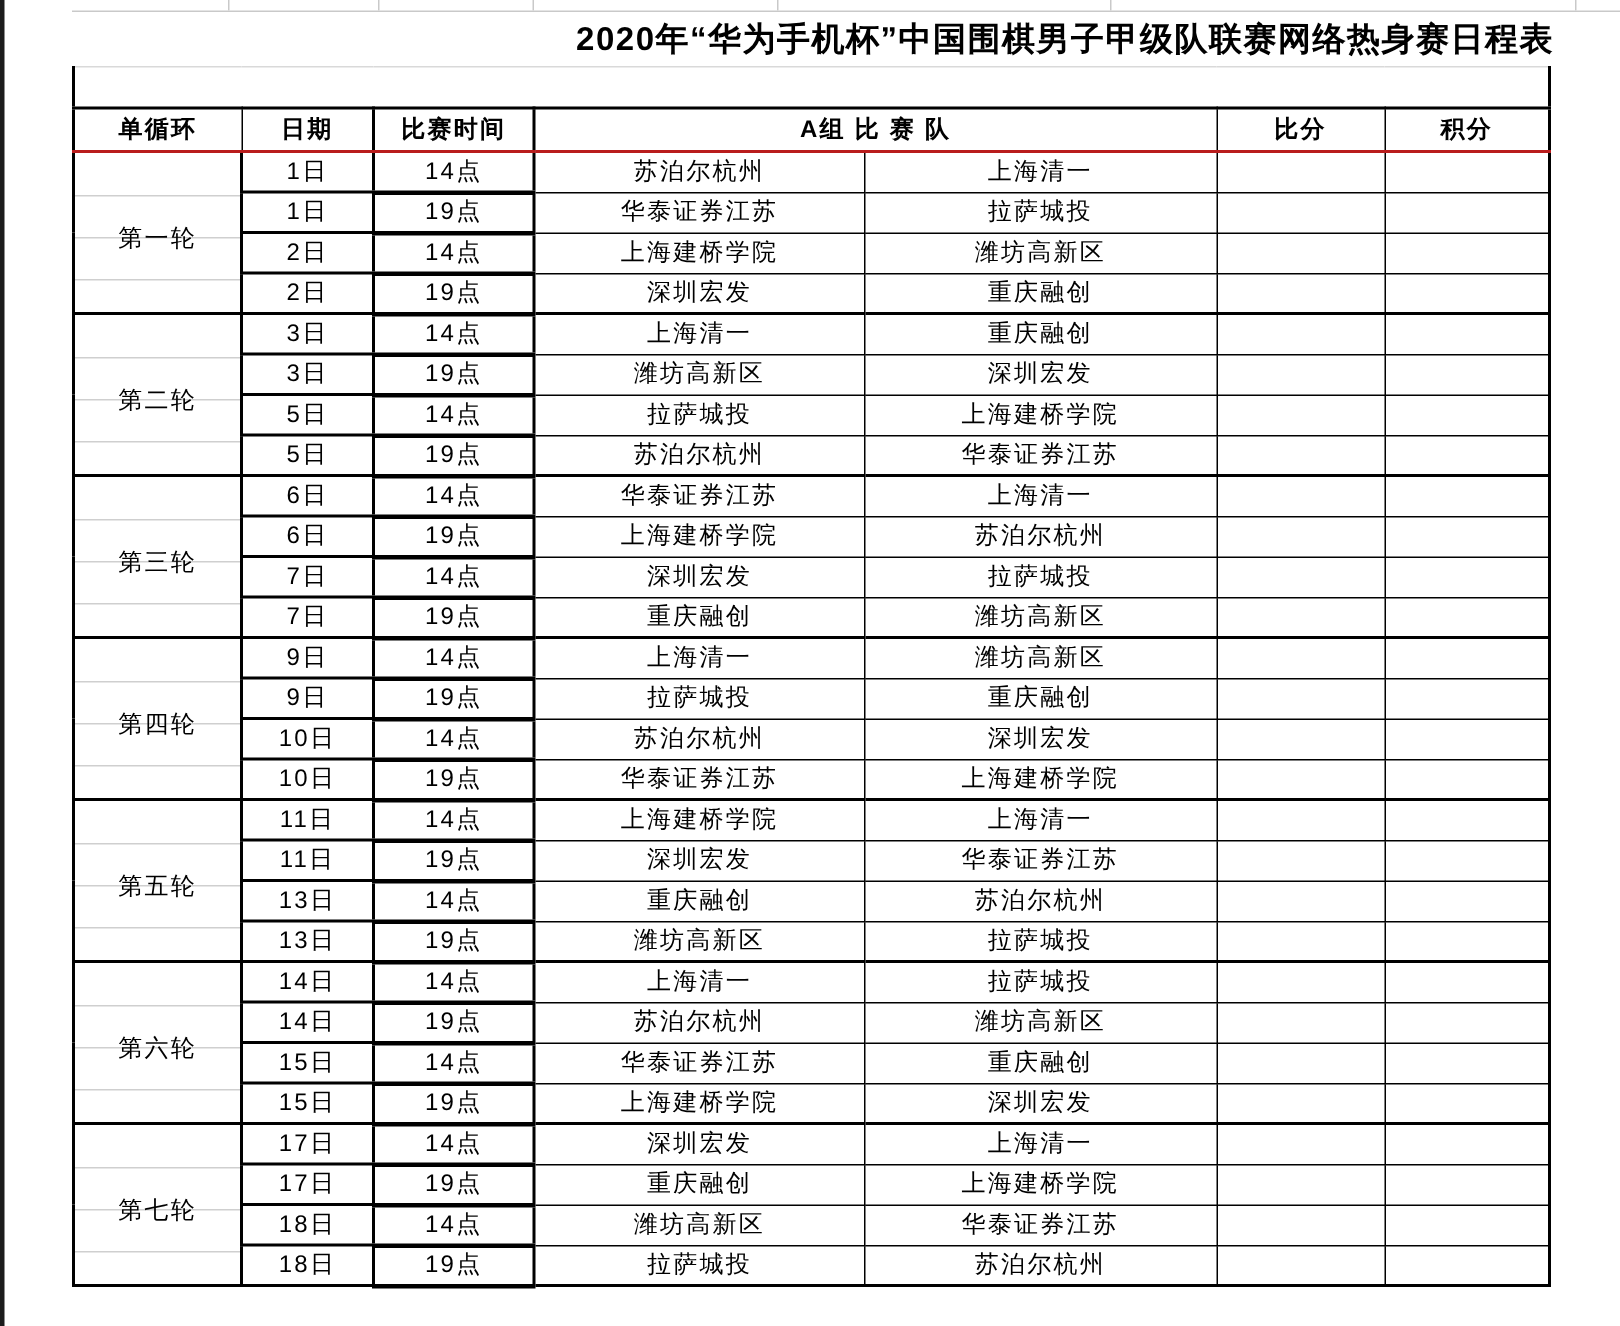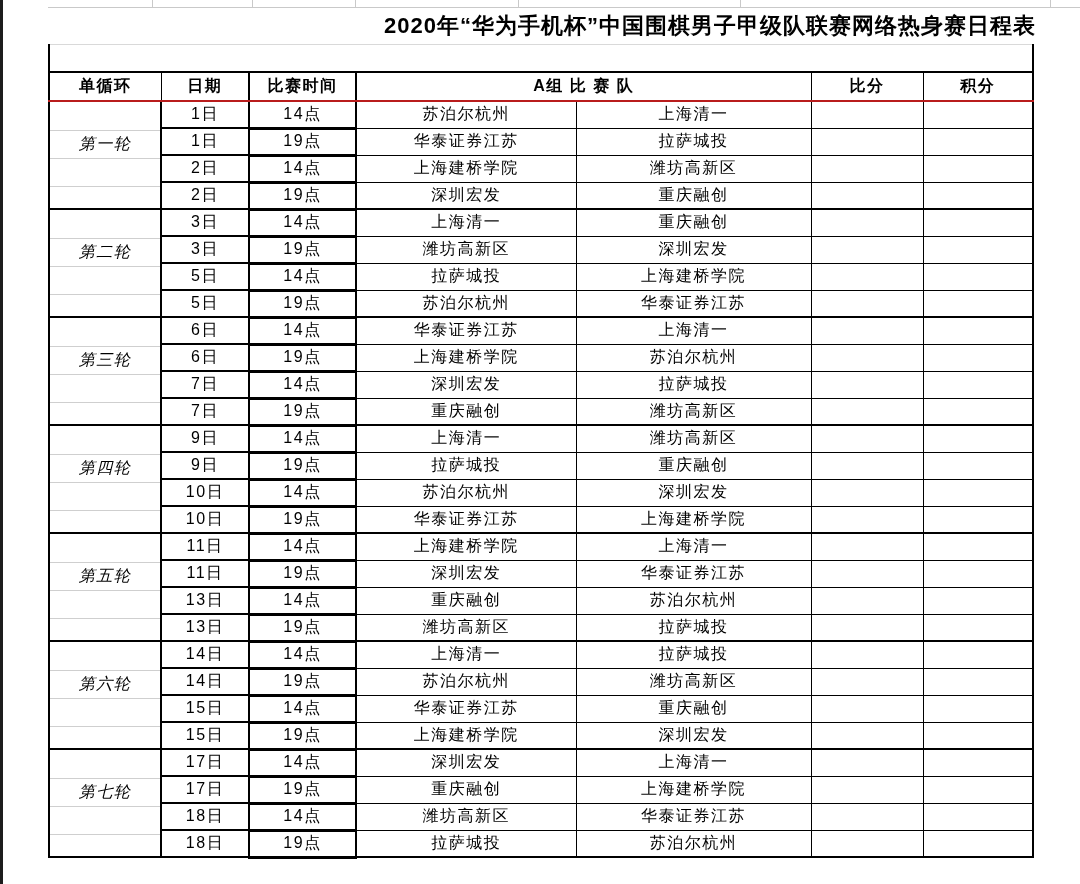--- a/index.html
+++ b/index.html
@@ -68,30 +68,29 @@
     font-weight: 600;
   }
   thead th.h-time {
     border: 2px solid #000;
     border-bottom: 3px solid #000;
   }
   tbody tr { height: 27px; }
   tbody tr.round-start td { border-top: 2px solid #000; }
   td.round-cell {
     vertical-align: top;
-    padding-top: 28px;
+    padding-top: 44px;
     line-height: 28px;
     background-image:
       linear-gradient(#cfcfcf, #cfcfcf),
       linear-gradient(#cfcfcf, #cfcfcf),
       linear-gradient(#cfcfcf, #cfcfcf);
     background-repeat: no-repeat;
     background-size: 100% 1px;
     background-position: 0 28px, 0 56px, 0 84px;
-    font-style: italic;
   }
   td.c-date {
     border: 2px solid #000;
   }
   td.c-time {
     border: 2px solid #000;
     border-bottom-width: 3px;
   }
 </style>
 </head>

